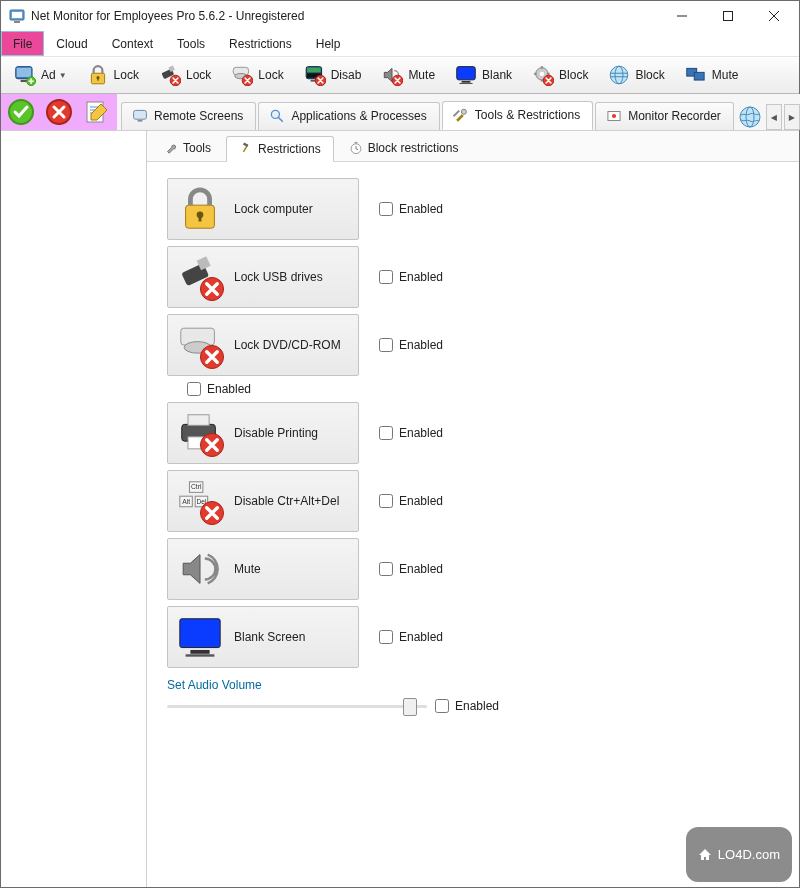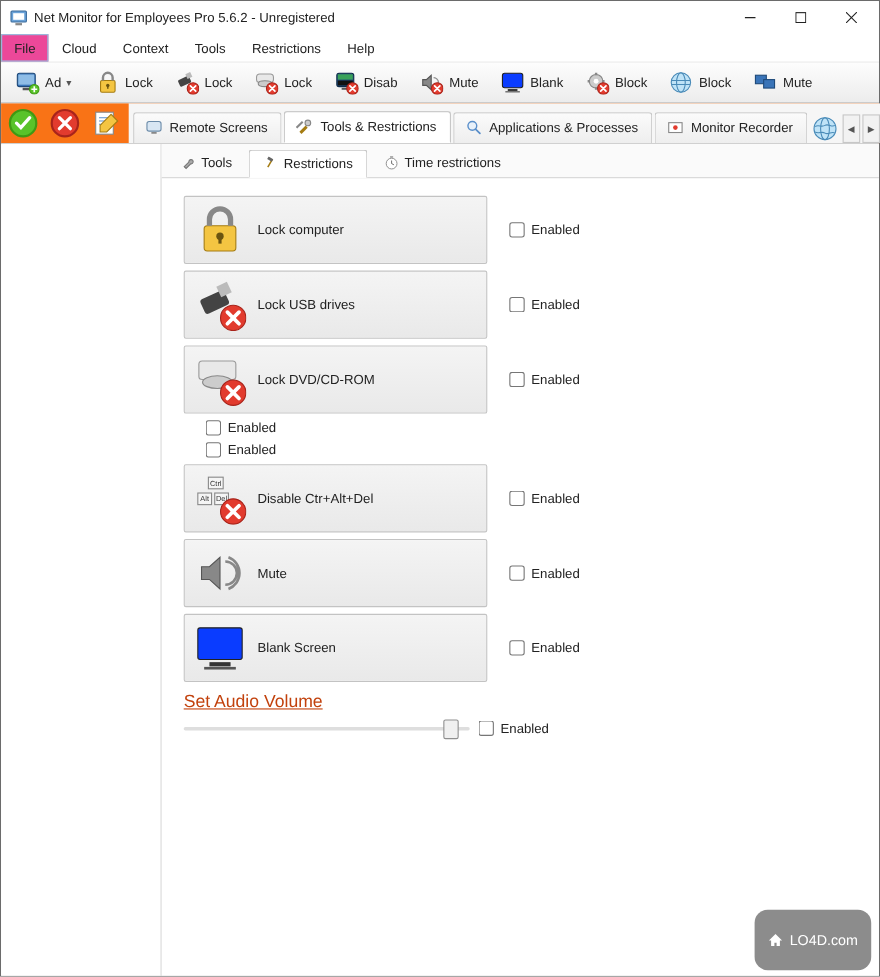--- a/index.html
+++ b/index.html
@@ -19,21 +19,21 @@
   .menu-item.selected { background:#ec4899; border:1px solid #92c0e0; box-sizing:border-box; padding:0 11px; }
 
   
   .main-toolbar { height:36px; background:linear-gradient(#fdfdfd,#ececec); border-bottom:1px solid #b8b8b8; display:flex; align-items:center; padding:0 6px; overflow:hidden; }
   .tool-btn { display:flex; align-items:center; padding:2px 6px; margin-right:6px; border:1px solid transparent; border-radius:3px; height:30px; box-sizing:border-box; white-space:nowrap; }
   .tool-btn .tb-icon { width:22px; height:22px; margin-right:5px; flex:none; }
   .tool-btn .tb-label { font-size:12px; }
   .tool-btn .chev { margin-left:3px; font-size:8px; color:#555; }
 
   
-  .second-row { display:flex; border-bottom:1px solid #d0d0d0; background:#f97316; }
+  .second-row { display:flex; border-bottom:1px solid #d0d0d0; background:#f0abfc; }
   .left-controls { width:145px; display:flex; align-items:center; padding:4px 6px; gap:10px; }
   .circle-btn { width:28px; height:28px; }
   .note-btn { width:28px; height:28px; }
   .main-tabs { flex:1; display:flex; align-items:flex-end; background:#f6f6f6; padding:4px 4px 0 4px; position:relative; }
   .main-tab { display:flex; align-items:center; padding:5px 12px 6px 10px; border:1px solid #c7c7c7; border-bottom:none; background:linear-gradient(#fbfbfb,#eeeeee); margin-right:2px; font-size:12px; border-radius:3px 3px 0 0; position:relative; white-space:nowrap; }
   .main-tab.active { background:#fff; border-bottom:1px solid #fff; z-index:2; }
   .main-tab .mt-icon { width:16px; height:16px; margin-right:6px; }
   .tab-right { margin-left:auto; display:flex; align-items:center; gap:2px; }
   .tab-scroll { width:14px; height:24px; border:1px solid #c7c7c7; background:#f2f2f2; display:flex; align-items:center; justify-content:center; font-size:8px; color:#555; }
   .globe-right { width:24px; height:24px; margin:0 2px; }
@@ -45,29 +45,29 @@
 
   
   .subtabs { display:flex; padding:4px 4px 0 4px; border-bottom:1px solid #d6d6d6; background:#fafafa; }
   .subtab { display:flex; align-items:center; padding:5px 12px; border:1px solid transparent; font-size:12px; border-radius:3px 3px 0 0; margin-right:2px; }
   .subtab.active { background:#fff; border:1px solid #c7c7c7; border-bottom:1px solid #fff; position:relative; top:1px; }
   .subtab .st-icon { width:14px; height:14px; margin-right:5px; }
 
   
   .options-area { flex:1; overflow:auto; padding:16px 20px; }
   .restriction-row { display:flex; align-items:center; margin-bottom:6px; }
-  .restriction-card { width:276px; height:62px; background:linear-gradient(#f4f4f4,#e9e9e9); border:1px solid #c3c3c3; display:flex; align-items:center; padding:4px 8px; box-sizing:border-box; border-radius:2px; }
+  .restriction-card { width:192px; height:62px; background:linear-gradient(#f4f4f4,#e9e9e9); border:1px solid #c3c3c3; display:flex; align-items:center; padding:4px 8px; box-sizing:border-box; border-radius:2px; }
   .card-icon { width:48px; height:48px; margin-right:10px; flex:none; }
   .card-label { font-size:12px; }
   .enable-box { display:flex; align-items:flex-end; margin-left:20px; }
   .enable-box input { width:14px; height:14px; margin:0 6px 0 0; }
   .enable-box label { font-size:12px; }
 
   .audio-section { margin-top:10px; }
-  .audio-label { font-size:16px; color:#c2410c; margin-bottom:6px;text-decoration:underline; }
+  .audio-label { font-size:12px; color:#0369a1; margin-bottom:6px; }
   .audio-row { display:flex; align-items:center; }
   .slider { width:260px; height:16px; position:relative; }
   .slider-track { position:absolute; top:7px; left:0; right:0; height:3px; background:#dedede; border-radius:2px; }
   .slider-thumb { position:absolute; top:0; width:12px; height:16px; background:#f0f0f0; border:1px solid #8f8f8f; border-radius:2px; }
 
   
   .watermark { position:absolute; right:8px; bottom:6px; background:rgba(120,120,120,0.85); color:#fff; font-size:13px; padding:20px 12px; border-radius:12px; display:flex; align-items:center; }
   .watermark svg { width:14px; height:14px; margin-right:6px; }
   .window-wrap { position:relative; width:800px; height:888px; }
 </style>
@@ -233,34 +233,34 @@
       </span>
     </div>
     <div class="main-tabs" id="maintabs">
       <div class="main-tab">
             <span class="mt-icon"><svg viewBox="0 0 16 16">
                 <rect x="1.6" y="2.4" width="12.8" height="8.8" rx="2" fill="#d8e6f3" stroke="#6a8aa8"></rect>
                 <rect x="5.6" y="12" width="4.8" height="1.6" fill="#888"></rect>
               </svg></span>
             <span>Remote Screens</span>
           </div>
+          <div class="main-tab">
+            <span class="mt-icon"><svg viewBox="0 0 16 16">
+                <circle cx="6.4" cy="6.4" r="4" fill="#e8f1fa" stroke="#5a8fca" stroke-width="1.28"></circle>
+                <path d="M9.28 9.28 l4 4" stroke="#5a8fca" stroke-width="1.6" stroke-linecap="round"></path>
+              </svg></span>
+            <span>Applications &amp; Processes</span>
+          </div>
           <div class="main-tab active">
             <span class="mt-icon"><svg viewBox="0 0 16 16">
                 <path d="M3.2 12.8 l5.6 -5.6 l1.92 1.92 l-5.6 5.6 z" fill="#a57c12"></path>
                 <circle cx="10.88" cy="4.8" r="2.56" fill="#ccc" stroke="#888"></circle>
                 <rect x="2.4" y="2.4" width="1.92" height="8" fill="#888" transform="rotate(45 3.36 6.4)"></rect>
               </svg></span>
             <span>Tools &amp; Restrictions</span>
-          </div>
-          <div class="main-tab">
-            <span class="mt-icon"><svg viewBox="0 0 16 16">
-                <circle cx="6.4" cy="6.4" r="4" fill="#e8f1fa" stroke="#5a8fca" stroke-width="1.28"></circle>
-                <path d="M9.28 9.28 l4 4" stroke="#5a8fca" stroke-width="1.6" stroke-linecap="round"></path>
-              </svg></span>
-            <span>Applications &amp; Processes</span>
           </div>
           <div class="main-tab">
             <span class="mt-icon"><svg viewBox="0 0 16 16">
                 <rect x="1.92" y="3.52" width="12.16" height="8.96" fill="#fff" stroke="#888"></rect>
                 <circle cx="8" cy="8" r="2.08" fill="#e23b2e"></circle>
               </svg></span>
             <span>Monitor Recorder</span>
           </div>
           <div class="tab-right">
         <span class="globe-right">
@@ -292,21 +292,21 @@
                   <rect x="4.2" y="1.4000000000000001" width="4.8999999999999995" height="2.52" fill="#666" transform="rotate(30 6.58 2.66)"></rect>
                 </svg></span>
               <span>Restrictions</span>
             </div>
             <div class="subtab">
               <span class="st-icon"><svg viewBox="0 0 14 14">
                   <circle cx="7" cy="7.700000000000001" r="4.8999999999999995" fill="#fff" stroke="#888" stroke-width="0.84"></circle>
                   <path d="M7 7.700000000000001 l0 -2.8000000000000003 M7 7.700000000000001 l2.1 1.12" stroke="#444" stroke-width="0.7000000000000001"></path>
                   <rect x="5.6000000000000005" y="1.12" width="2.8000000000000003" height="1.12" fill="#888"></rect>
                 </svg></span>
-              <span>Time restrictions</span>
+              <span>Block restrictions</span>
             </div>
           </div>
       <div class="options-area">
         <div id="restrictions">
               <div class="restriction-row">
     <div class="restriction-card">
       <span class="card-icon"><svg viewBox="0 0 48 48">
                       <rect x="9.600000000000001" y="20.16" width="28.799999999999997" height="23.04" rx="2.88" fill="#f4c542" stroke="#a57c12"></rect>
                       <path d="M14.399999999999999 20.16 v-5.76 a9.600000000000001 9.600000000000001 0 0 1 19.200000000000003 0 v5.76" fill="none" stroke="#888" stroke-width="4.800000000000001"></path>
                       <circle cx="24" cy="29.759999999999998" r="3.3600000000000003" fill="#6b5410"></circle>
@@ -349,20 +349,30 @@
       <label>Enabled</label>
     </div>
               </div>
               <div class="restriction-row">
     <div class="enable-box">
       <input type="checkbox" style="">
       <label>Enabled</label>
     </div>
               </div>
               <div class="restriction-row">
+    <div class="restriction-card">
+      <span class="card-icon"><svg viewBox="0 0 48 48">
+                      <rect x="5.76" y="15.36" width="33.599999999999994" height="16.799999999999997" rx="3" fill="#555" stroke="#222"></rect>
+                      <rect x="12" y="5.76" width="21.12" height="10.56" fill="#eee" stroke="#999"></rect>
+                      <rect x="12" y="27.839999999999996" width="21.12" height="12" fill="#fff" stroke="#999"></rect>
+                      <circle cx="36" cy="36" r="11.52" fill="#e23b2e" stroke="#a8241b"></circle>
+                      <path d="M30.72 30.72 L41.28 41.28 M41.28 30.72 L30.72 41.28" stroke="#fff" stroke-width="3.3600000000000003" stroke-linecap="round"></path>
+                    </svg></span>
+      <span class="card-label">Disable Printing</span>
+    </div>
     <div class="enable-box">
       <input type="checkbox" style="">
       <label>Enabled</label>
     </div>
               </div>
               <div class="restriction-row">
     <div class="restriction-card">
       <span class="card-icon"><svg viewBox="0 0 48 48">
                       <rect x="13.440000000000001" y="4.800000000000001" width="13.440000000000001" height="10.56" fill="#f5f5f5" stroke="#888"></rect>
                       <text x="20.16" y="12.48" font-size="6.720000000000001" text-anchor="middle" fill="#333">Ctrl</text>

